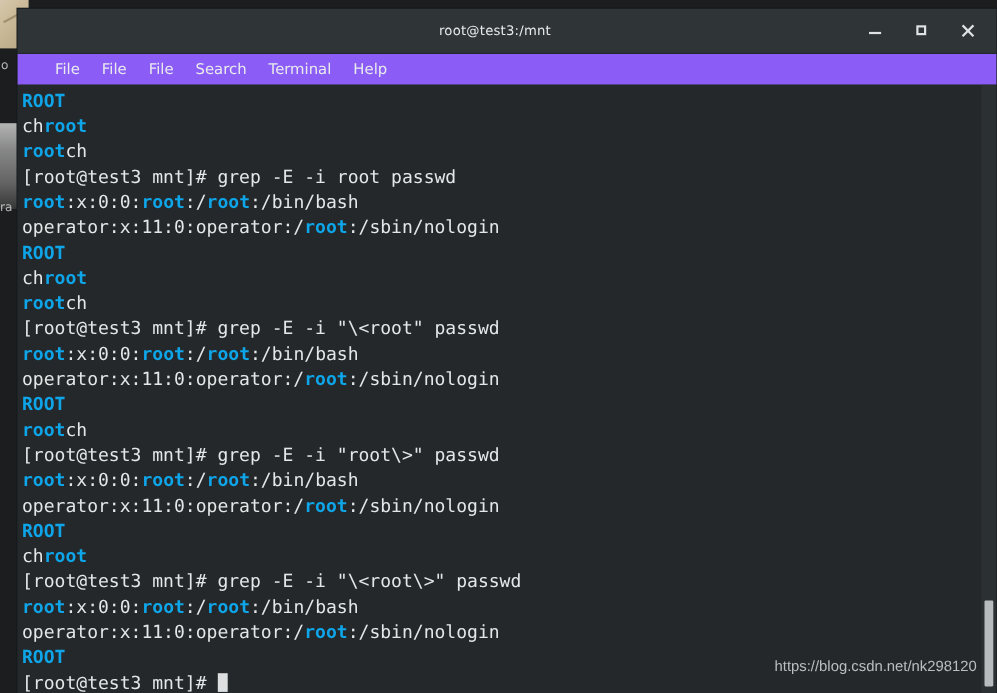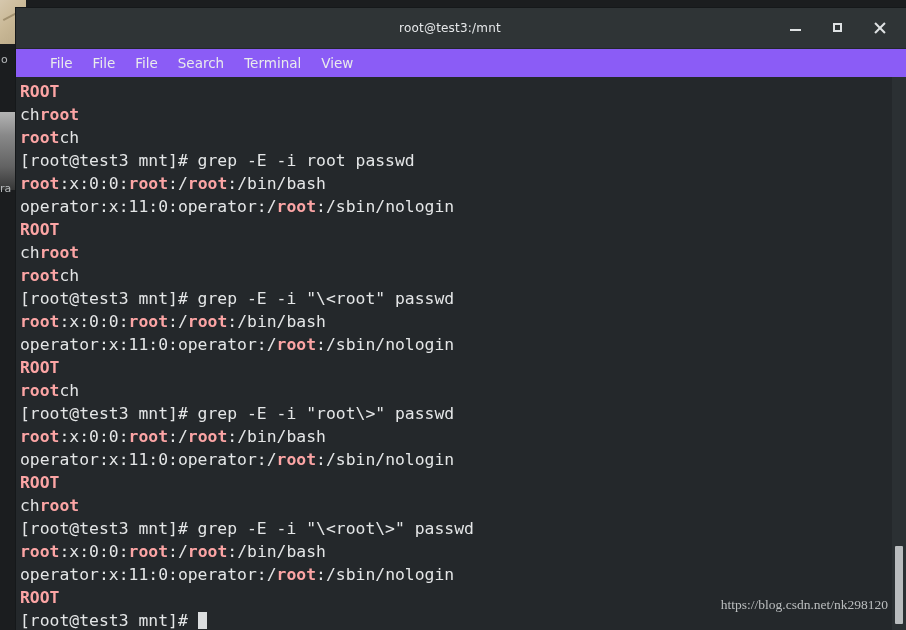--- a/index.html
+++ b/index.html
@@ -162,21 +162,21 @@
     overflow: hidden;
     padding: 3px 0 0 4px;
   }
   #terminal-screen {
     font-size: 16.4px;
     line-height: 23px;
     white-space: pre;
     color: #e4e6e7;
   }
   .line { height: 23px; }
-  .hl { color: #fca5a5; font-weight: bold; }
+  .hl { color: #0ea5e9; font-weight: bold; }
   .cursor {
     display: inline-block;
     width: 9px;
     height: 17px;
     background: #dcdedf;
     vertical-align: -3px;
   }
 
   
   #terminal-scrollbar {
@@ -196,21 +196,21 @@
     background: #b9bcbe;
     border-radius: 1px;
   }
 
   
   #watermark {
     position: absolute;
     right: 18px;
     bottom: 17px;
     color: #c7cacb;
-    font-family: Liberation Serif, serif;
+    font-family: Liberation Sans, sans-serif;
     font-size: 13.5px;
     opacity: .92;
     user-select: none;
   }
 </style>
 </head>
 <body>
 
 <div id="desktop">
   <div id="desktop-wallpaper-patch"></div>
@@ -229,21 +229,21 @@
       <div class="win-btn" id="close-icon"></div>
     </div>
   </div>
 
   <div id="menu-bar">
       <div class="menu-item">File</div>
       <div class="menu-item">File</div>
       <div class="menu-item">File</div>
       <div class="menu-item">Search</div>
       <div class="menu-item">Terminal</div>
-      <div class="menu-item">View</div>
+      <div class="menu-item">Help</div>
     </div>
 
   <div id="terminal-body">
     <div id="terminal-screen"><div class="line"><span class="hl">ROOT</span></div><div class="line"><span>ch</span><span class="hl">root</span></div><div class="line"><span class="hl">root</span><span>ch</span></div><div class="line"><span>[root@test3 mnt]# grep -E -i root passwd</span></div><div class="line"><span class="hl">root</span><span>:x:0:0:</span><span class="hl">root</span><span>:/</span><span class="hl">root</span><span>:/bin/bash</span></div><div class="line"><span>operator:x:11:0:operator:/</span><span class="hl">root</span><span>:/sbin/nologin</span></div><div class="line"><span class="hl">ROOT</span></div><div class="line"><span>ch</span><span class="hl">root</span></div><div class="line"><span class="hl">root</span><span>ch</span></div><div class="line"><span>[root@test3 mnt]# grep -E -i "\&lt;root" passwd</span></div><div class="line"><span class="hl">root</span><span>:x:0:0:</span><span class="hl">root</span><span>:/</span><span class="hl">root</span><span>:/bin/bash</span></div><div class="line"><span>operator:x:11:0:operator:/</span><span class="hl">root</span><span>:/sbin/nologin</span></div><div class="line"><span class="hl">ROOT</span></div><div class="line"><span class="hl">root</span><span>ch</span></div><div class="line"><span>[root@test3 mnt]# grep -E -i "root\&gt;" passwd</span></div><div class="line"><span class="hl">root</span><span>:x:0:0:</span><span class="hl">root</span><span>:/</span><span class="hl">root</span><span>:/bin/bash</span></div><div class="line"><span>operator:x:11:0:operator:/</span><span class="hl">root</span><span>:/sbin/nologin</span></div><div class="line"><span class="hl">ROOT</span></div><div class="line"><span>ch</span><span class="hl">root</span></div><div class="line"><span>[root@test3 mnt]# grep -E -i "\&lt;root\&gt;" passwd</span></div><div class="line"><span class="hl">root</span><span>:x:0:0:</span><span class="hl">root</span><span>:/</span><span class="hl">root</span><span>:/bin/bash</span></div><div class="line"><span>operator:x:11:0:operator:/</span><span class="hl">root</span><span>:/sbin/nologin</span></div><div class="line"><span class="hl">ROOT</span></div><div class="line"><span>[root@test3 mnt]# </span><span class="cursor"></span></div></div>
     <div id="terminal-scrollbar">
       <div id="terminal-scrollbar-thumb"></div>
     </div>
     <div id="watermark">https://blog.csdn.net/nk298120</div>
   </div>
 

